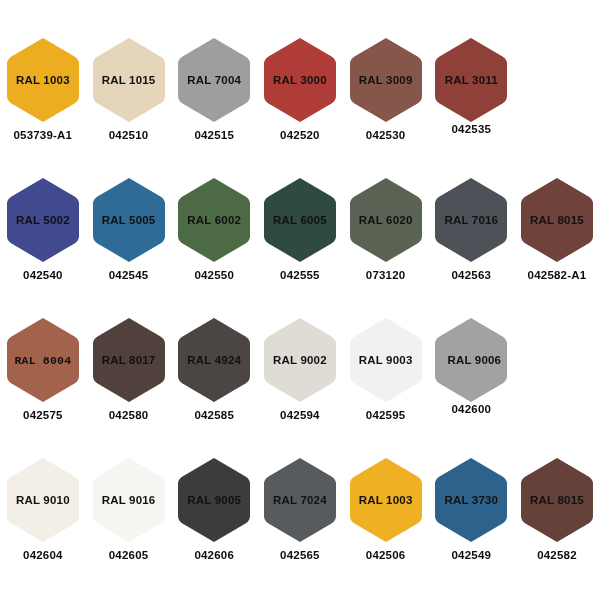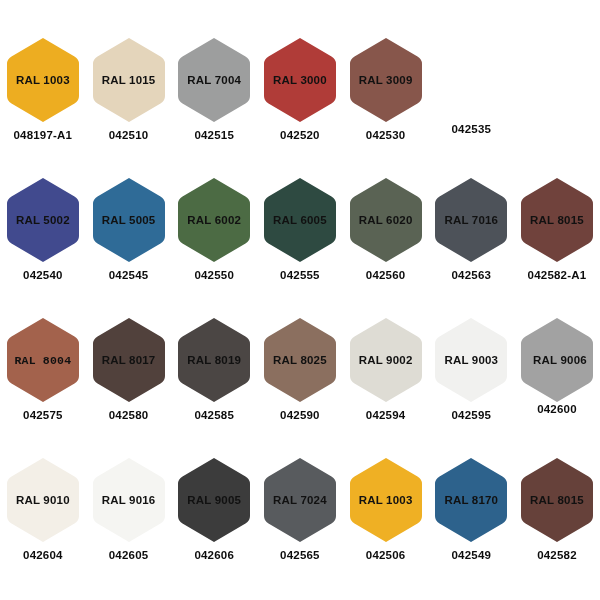--- a/index.html
+++ b/index.html
@@ -89,21 +89,21 @@
 
 <div id="swatch-grid">
     <div class="swatch-row r0">
       <div class="swatch-cell">
         <div class="hex-wrap">
           <svg class="hex-shape" viewBox="0 0 74 86">
             <path d="M 37 1 L 68.5 19.5 Q 73 22 73 27 L 73 59 Q 73 64 68.5 66.5 L 37 85 L 5.5 66.5 Q 1 64 1 59 L 1 27 Q 1 22 5.5 19.5 Z" fill="#edad21"></path>
           </svg>
           <span class="hex-label" style="color: rgb(17, 17, 17);">RAL 1003</span>
         </div>
-        <span class="code-label">048197-A1</span>
+        <span class="code-label">053739-A1</span>
       </div>
       <div class="swatch-cell">
         <div class="hex-wrap">
           <svg class="hex-shape" viewBox="0 0 74 86">
             <path d="M 37 1 L 68.5 19.5 Q 73 22 73 27 L 73 59 Q 73 64 68.5 66.5 L 37 85 L 5.5 66.5 Q 1 64 1 59 L 1 27 Q 1 22 5.5 19.5 Z" fill="#e4d5bb"></path>
           </svg>
           <span class="hex-label" style="color: rgb(17, 17, 17);">RAL 1015</span>
         </div>
         <span class="code-label">042510</span>
       </div>
@@ -128,20 +128,26 @@
       <div class="swatch-cell">
         <div class="hex-wrap">
           <svg class="hex-shape" viewBox="0 0 74 86">
             <path d="M 37 1 L 68.5 19.5 Q 73 22 73 27 L 73 59 Q 73 64 68.5 66.5 L 37 85 L 5.5 66.5 Q 1 64 1 59 L 1 27 Q 1 22 5.5 19.5 Z" fill="#87564b"></path>
           </svg>
           <span class="hex-label" style="color: rgb(17, 17, 17); text-align: center;">RAL 3009</span>
         </div>
         <span class="code-label">042530</span>
       </div>
       <div class="swatch-cell code-raised">
+        <div class="hex-wrap">
+          <svg class="hex-shape" viewBox="0 0 74 86">
+            <path d="M 37 1 L 68.5 19.5 Q 73 22 73 27 L 73 59 Q 73 64 68.5 66.5 L 37 85 L 5.5 66.5 Q 1 64 1 59 L 1 27 Q 1 22 5.5 19.5 Z" fill="#8e4039"></path>
+          </svg>
+          <span class="hex-label" style="color: rgb(17, 17, 17);">RAL 3011</span>
+        </div>
         <span class="code-label">042535</span>
       </div>
     </div>
     <div class="swatch-row r1">
       <div class="swatch-cell">
         <div class="hex-wrap">
           <svg class="hex-shape" viewBox="0 0 74 86">
             <path d="M 37 1 L 68.5 19.5 Q 73 22 73 27 L 73 59 Q 73 64 68.5 66.5 L 37 85 L 5.5 66.5 Q 1 64 1 59 L 1 27 Q 1 22 5.5 19.5 Z" fill="#414a8e"></path>
           </svg>
           <span class="hex-label" style="color: rgb(17, 17, 17);">RAL 5002</span>
@@ -175,21 +181,21 @@
         </div>
         <span class="code-label">042555</span>
       </div>
       <div class="swatch-cell">
         <div class="hex-wrap">
           <svg class="hex-shape" viewBox="0 0 74 86">
             <path d="M 37 1 L 68.5 19.5 Q 73 22 73 27 L 73 59 Q 73 64 68.5 66.5 L 37 85 L 5.5 66.5 Q 1 64 1 59 L 1 27 Q 1 22 5.5 19.5 Z" fill="#5a6354"></path>
           </svg>
           <span class="hex-label" style="color: rgb(17, 17, 17);">RAL 6020</span>
         </div>
-        <span class="code-label">042560</span>
+        <span class="code-label">073120</span>
       </div>
       <div class="swatch-cell">
         <div class="hex-wrap">
           <svg class="hex-shape" viewBox="0 0 74 86">
             <path d="M 37 1 L 68.5 19.5 Q 73 22 73 27 L 73 59 Q 73 64 68.5 66.5 L 37 85 L 5.5 66.5 Q 1 64 1 59 L 1 27 Q 1 22 5.5 19.5 Z" fill="#4d5259"></path>
           </svg>
           <span class="hex-label" style="color: rgb(17, 17, 17);">RAL 7016</span>
         </div>
         <span class="code-label">042563</span>
       </div>
@@ -220,32 +226,23 @@
           </svg>
           <span class="hex-label" style="color: rgb(17, 17, 17);">RAL 8017</span>
         </div>
         <span class="code-label">042580</span>
       </div>
       <div class="swatch-cell">
         <div class="hex-wrap">
           <svg class="hex-shape" viewBox="0 0 74 86">
             <path d="M 37 1 L 68.5 19.5 Q 73 22 73 27 L 73 59 Q 73 64 68.5 66.5 L 37 85 L 5.5 66.5 Q 1 64 1 59 L 1 27 Q 1 22 5.5 19.5 Z" fill="#4b4644"></path>
           </svg>
-          <span class="hex-label" style="color: rgb(17, 17, 17);">RAL 8019</span>
+          <span class="hex-label" style="color: rgb(17, 17, 17);">RAL 4924</span>
         </div>
         <span class="code-label">042585</span>
-      </div>
-      <div class="swatch-cell">
-        <div class="hex-wrap">
-          <svg class="hex-shape" viewBox="0 0 74 86">
-            <path d="M 37 1 L 68.5 19.5 Q 73 22 73 27 L 73 59 Q 73 64 68.5 66.5 L 37 85 L 5.5 66.5 Q 1 64 1 59 L 1 27 Q 1 22 5.5 19.5 Z" fill="#8b6f5f"></path>
-          </svg>
-          <span class="hex-label" style="color: rgb(17, 17, 17);">RAL 8025</span>
-        </div>
-        <span class="code-label">042590</span>
       </div>
       <div class="swatch-cell">
         <div class="hex-wrap">
           <svg class="hex-shape" viewBox="0 0 74 86">
             <path d="M 37 1 L 68.5 19.5 Q 73 22 73 27 L 73 59 Q 73 64 68.5 66.5 L 37 85 L 5.5 66.5 Q 1 64 1 59 L 1 27 Q 1 22 5.5 19.5 Z" fill="#dedcd4"></path>
           </svg>
           <span class="hex-label" style="color: rgb(17, 17, 17);">RAL 9002</span>
         </div>
         <span class="code-label">042594</span>
       </div>
@@ -312,21 +309,21 @@
           </svg>
           <span class="hex-label" style="color: rgb(17, 17, 17);">RAL 1003</span>
         </div>
         <span class="code-label">042506</span>
       </div>
       <div class="swatch-cell">
         <div class="hex-wrap">
           <svg class="hex-shape" viewBox="0 0 74 86">
             <path d="M 37 1 L 68.5 19.5 Q 73 22 73 27 L 73 59 Q 73 64 68.5 66.5 L 37 85 L 5.5 66.5 Q 1 64 1 59 L 1 27 Q 1 22 5.5 19.5 Z" fill="#2d628c"></path>
           </svg>
-          <span class="hex-label" style="color: rgb(17, 17, 17);">RAL 8170</span>
+          <span class="hex-label" style="color: rgb(17, 17, 17);">RAL 3730</span>
         </div>
         <span class="code-label">042549</span>
       </div>
       <div class="swatch-cell">
         <div class="hex-wrap">
           <svg class="hex-shape" viewBox="0 0 74 86">
             <path d="M 37 1 L 68.5 19.5 Q 73 22 73 27 L 73 59 Q 73 64 68.5 66.5 L 37 85 L 5.5 66.5 Q 1 64 1 59 L 1 27 Q 1 22 5.5 19.5 Z" fill="#66413a"></path>
           </svg>
           <span class="hex-label" style="color: rgb(17, 17, 17);">RAL 8015</span>
         </div>

